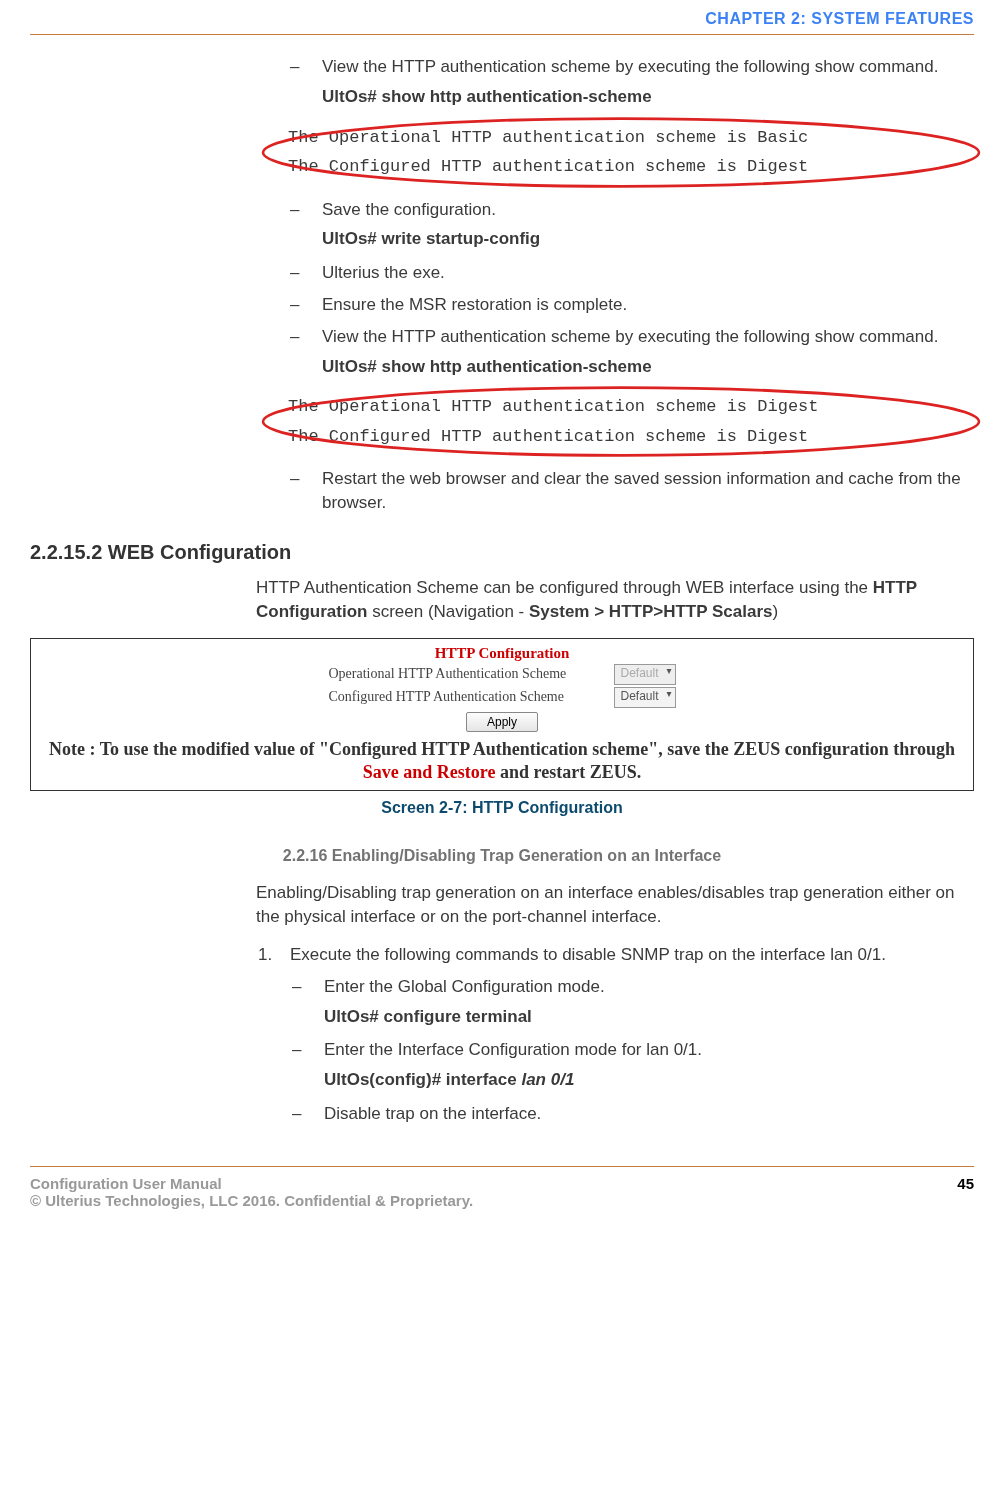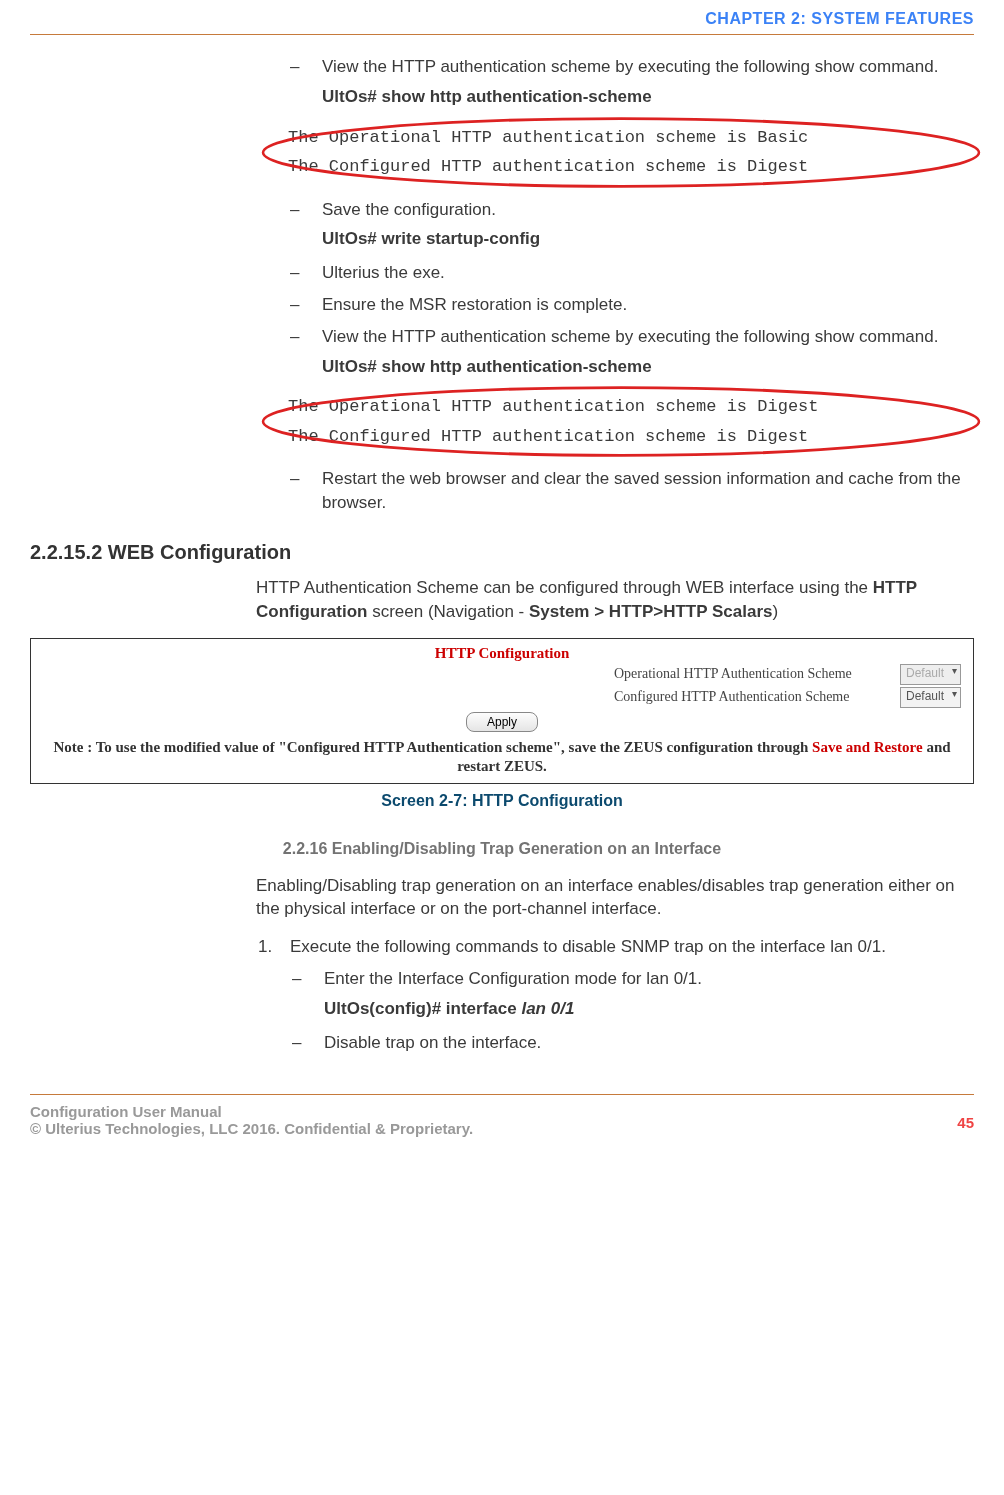--- a/index.html
+++ b/index.html
@@ -112,21 +112,21 @@
   }
   .ss-title {
     color: #c00;
     font-weight: bold;
     text-align: center;
     font-size: 15px;
   }
   .ss-row {
     display: flex;
     align-items: center;
-    justify-content: flex-end;
+    justify-content: center;
     gap: 6px;
     font-size: 14px;
     margin: 2px 0;
   }
   .ss-row .lbl {
     width: 280px;
     text-align: left;
     font-family: "Times New Roman", serif;
     color: #444;
   }
@@ -152,25 +152,25 @@
     background: #eee;
     color: #aaa;
   }
   .ss-apply {
     display: block;
     margin: 4px auto 6px auto;
     border: 1px solid #888;
     background: linear-gradient(#fdfdfd,#e5e5e5);
     font-size: 12px;
     padding: 2px 20px;
-    border-radius: 8px;
+    border-radius: 2px;
     font-family: Arial, sans-serif;
   }
   .ss-note {
-    font-size: 15px;
+    font-size: 18px;
     text-align: center;
     font-weight: bold;
     font-family: "Times New Roman", serif;
     color: #333;
     line-height: 1.3;
   }
   .ss-note .red {
     color: #c00;
     font-weight: bold;
   }
@@ -185,22 +185,21 @@
     border-top: 1px solid #c67a3b;
     margin-top: 40px;
     padding-top: 8px;
     display: flex;
     justify-content: space-between;
     color: #999;
     font-weight: bold;
     font-size: 15px;
   }
   .footer .right {
-    color: #ef4444;
-    margin-top: 11px;
+    color: #000000;
   }
   .italic { font-style: italic; }
 </style>
 </head>
 <body>
 
 <div class="page">
 
   <div class="chapter-header">CHAPTER 2: SYSTEM FEATURES</div>
 
@@ -275,20 +274,24 @@
 
   <div style="margin-left:226px">
     <ul class="num-list">
       <li>
         <span class="num-mark">1.</span>
         <span>Execute the following commands to disable SNMP trap on the interface lan 0/1.</span>
       </li>
     </ul>
     <ul class="dash-list" style="margin-left:34px">
       <li>
+        <span>Enter the Global Configuration mode.</span>
+        <div class="cmd-bold" style="margin-left:0">UltOs# configure terminal</div>
+      </li>
+      <li>
         <span>Enter the Interface Configuration mode for lan 0/1.</span>
         <div class="cmd-bold" style="margin-left:0">
           <span>UltOs(config)# interface </span><span class="italic">lan 0/1</span>
         </div>
       </li>
       <li>Disable trap on the interface.</li>
     </ul>
   </div>
 
   <div class="footer">

